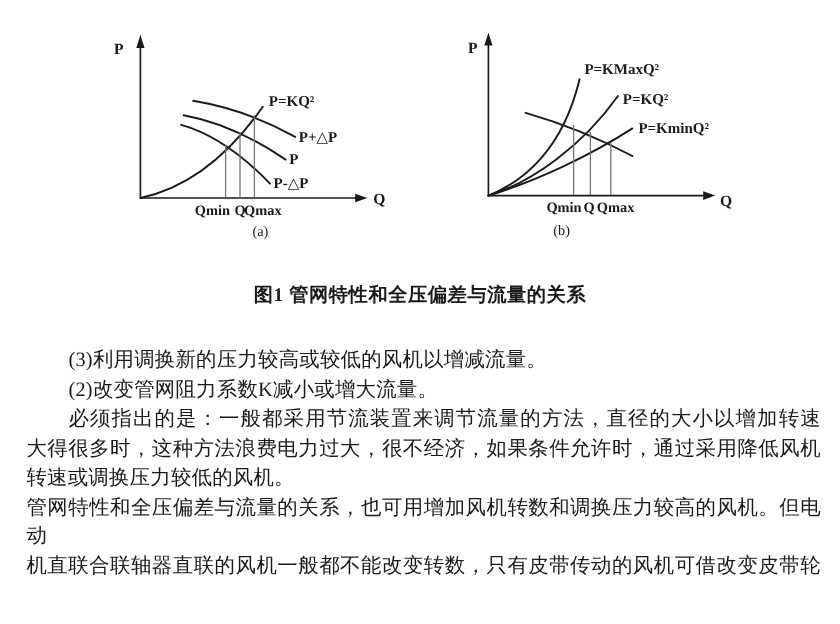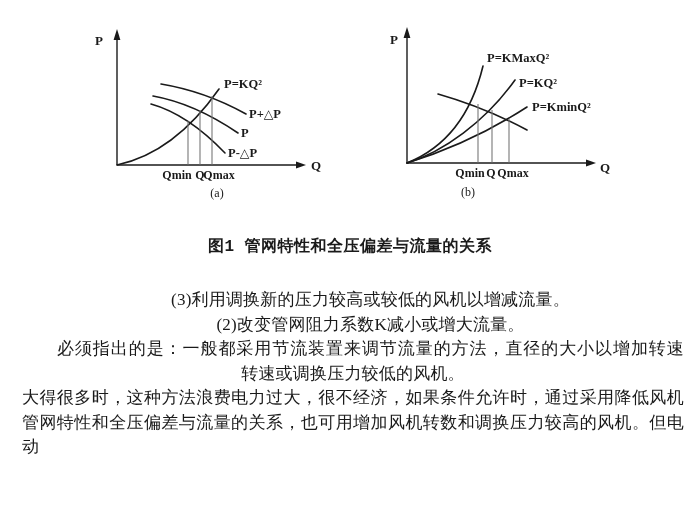--- a/index.html
+++ b/index.html
@@ -13,28 +13,28 @@
   .figure-svg .axis-label{font-size:13px;font-weight:bold;}
   .figure-svg .curve-label{font-size:12.5px;font-weight:bold;}
   .figure-svg .tick-label{font-size:12px;font-weight:bold;}
   .figure-svg .panel-label{font-size:12px;}
   .figure-svg path.axis{stroke:#1a1a1a;stroke-width:1.4;fill:none;}
   .figure-svg path.arrowhead{fill:#1a1a1a;stroke:none;}
   .figure-svg path.curve{stroke:#1a1a1a;stroke-width:1.6;fill:none;stroke-linecap:round;}
   .figure-svg path.guide{stroke:#777777;stroke-width:1.1;fill:none;}
   .caption{
     position:absolute;top:236px;left:0;width:700px;text-align:center;
-    font-family:Liberation Mono, monospace;
+    font-family:Liberation Serif, serif;
     font-weight:bold;font-size:16px;letter-spacing:0.5px;
   }
   .bodytext{
     position:absolute;left:22px;top:288px;width:662px;
     font-size:17px;line-height:24.5px;letter-spacing:0.2px;
   }
-  .ln{margin:0;white-space:nowrap;text-align:center;}
+  .ln{margin:0;white-space:nowrap;}
   .ln.indent{text-indent:35px;}
   .ln.full{white-space:normal;text-align:justify;text-align-last:justify;}
 </style>
 </head>
 <body>
 
 <div class="page">
 
   <svg class="figure-svg" width="700" height="215" viewBox="0 0 700 215">
 
@@ -97,18 +97,19 @@
       <text class="panel-label" x="468" y="196" text-anchor="middle">(b)</text>
     </g>
   </svg>
 
   <div class="caption">图1 管网特性和全压偏差与流量的关系</div>
 
   <div class="bodytext">
     <p class="ln indent">(3)利用调换新的压力较高或较低的风机以增减流量。</p>
     <p class="ln indent">(2)改变管网阻力系数K减小或增大流量。</p>
     <p class="ln indent full">必须指出的是：一般都采用节流装置来调节流量的方法，直径的大小以增加转速</p>
+    <p class="ln full">大得很多时，这种方法浪费电力过大，很不经济，如果条件允许时，通过采用降低风机</p>
     <p class="ln">转速或调换压力较低的风机。</p>
-    <p class="ln full">大得很多时，这种方法浪费电力过大，很不经济，如果条件允许时，通过采用降低风机</p>
     <p class="ln full">管网特性和全压偏差与流量的关系，也可用增加风机转数和调换压力较高的风机。但电动</p>
+    <p class="ln full">机直联合联轴器直联的风机一般都不能改变转数，只有皮带传动的风机可借改变皮带轮</p>
   </div>
 
 </div>
 
 </body></html>

